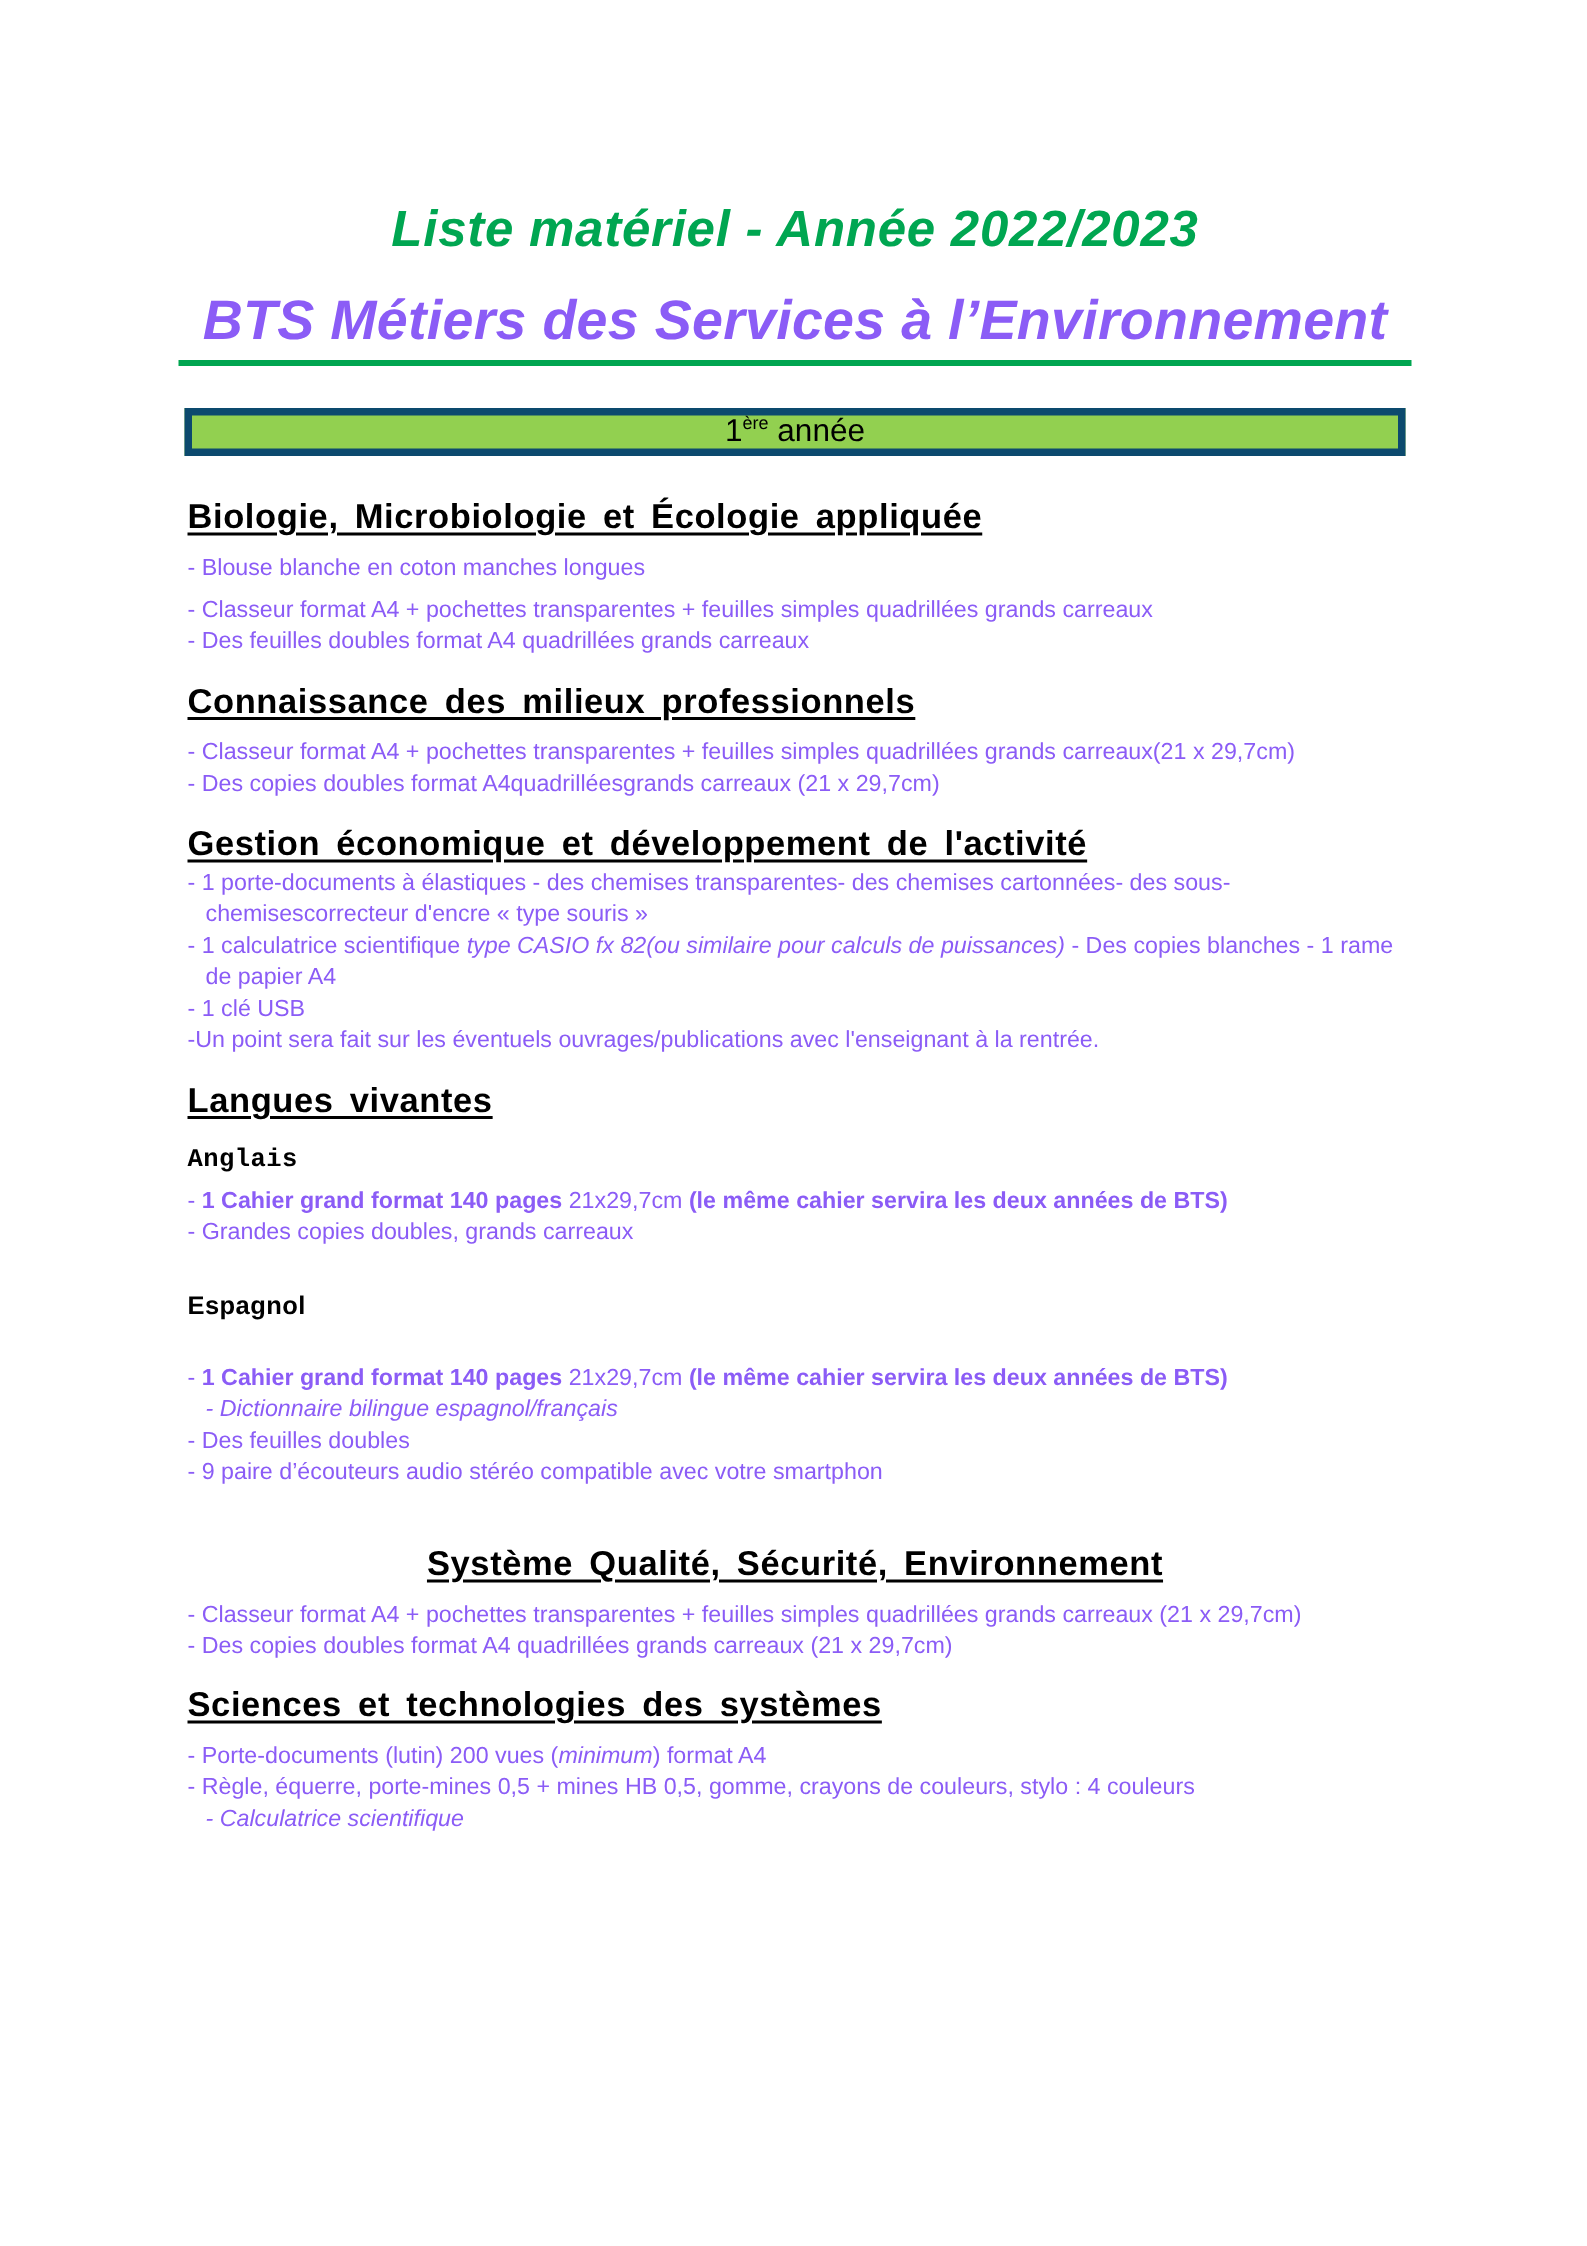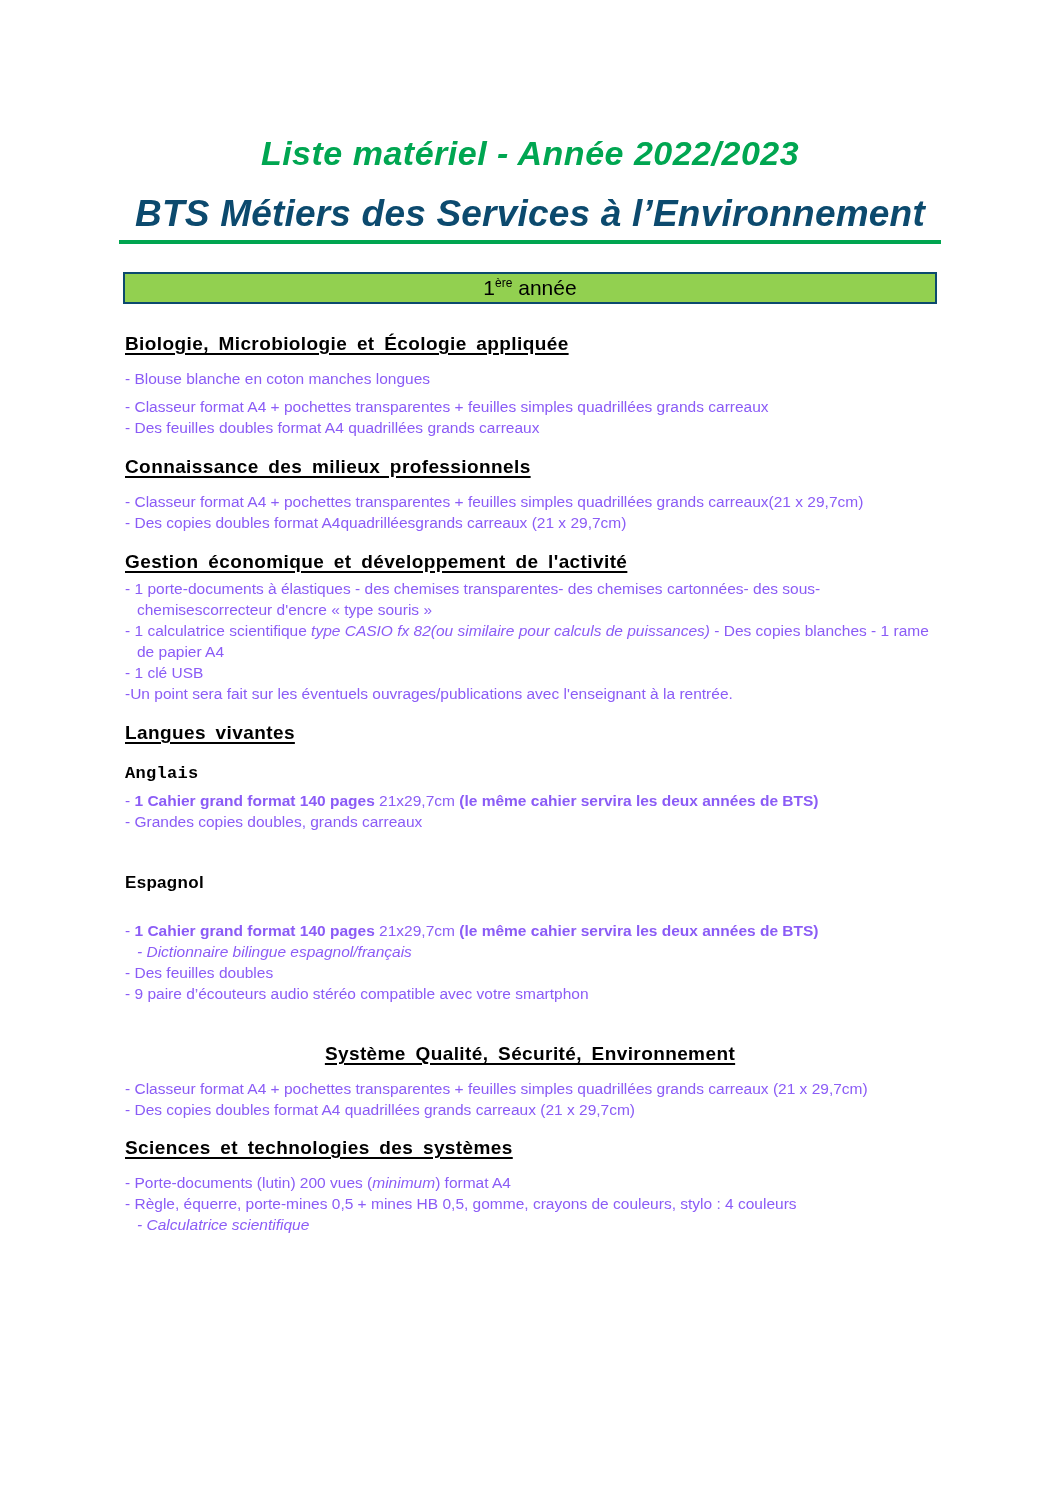--- a/index.html
+++ b/index.html
@@ -24,53 +24,53 @@
     color: #00a651;
     letter-spacing: 0.5px;
     margin-bottom: 18px;
   }
   .title2 {
     text-align: center;
     font-size: 37px;
     line-height: 44px;
     font-weight: bold;
     font-style: italic;
-    color: #0c4a6e;
+    color: #8b5cf6;
     letter-spacing: 0.2px;
   }
   .green-rule {
     height: 4px;
     background: #00a550;
     margin: 4px -6px 0 -6px;
     border: none;
   }
   .year-banner {
     margin: 28px -2px 0 -2px;
     height: 32px;
     background: #92d050;
-    border: 2px solid #0c4a6e;
+    border: 5px solid #0c4a6e;
     display: flex;
     align-items: center;
     justify-content: center;
     font-size: 21px;
     color: #000000;
   }
   .year-banner sup {
     font-size: 12px;
     line-height: 0;
     vertical-align: super;
   }
   .doc-body { margin-top: 0; }
   .sec-heading {
     font-weight: bold;
     margin-top: 17px;
     margin-bottom: 12px;
   }
   .sec-heading.major {
-    font-size: 19px;
+    font-size: 23px;
     line-height: 24px;
     letter-spacing: 0.4px;
     word-spacing: 4px;
   }
   .sec-heading.major .u {
     text-decoration: underline;
     text-decoration-thickness: 2px;
     text-underline-offset: 3px;
   }
   .sec-heading.sub {
@@ -110,21 +110,21 @@
       <div class="line"><span>- Des copies doubles format A4quadrilléesgrands carreaux (21 x 29,7cm)</span></div>
       <div class="sec-heading major" style="margin-bottom: 4px;"><span class="u">Gestion économique et développement de l'activité</span></div>
       <div class="line"><span>- 1 porte-documents à élastiques - des chemises transparentes- des chemises cartonnées- des sous-chemisescorrecteur d'encre « type souris »</span></div>
       <div class="line"><span>- 1 calculatrice scientifique </span><span class="i">type CASIO fx 82(ou similaire pour calculs de puissances)</span><span> - Des copies blanches - 1 rame de papier A4</span></div>
       <div class="line"><span>- 1 clé USB</span></div>
       <div class="line"><span>-Un point sera fait sur les éventuels ouvrages/publications avec l'enseignant à la rentrée.</span></div>
       <div class="sec-heading major" style="margin-bottom: 0px;"><span class="u">Langues vivantes</span></div>
       <div class="sec-heading sub" style="margin-top: 18px; margin-bottom: 5px; font-family: Liberation Mono, monospace;"><span>Anglais</span></div>
       <div class="line"><span>- </span><span class="b">1 Cahier grand format 140 pages</span><span> 21x29,7cm </span><span class="b">(le même cahier servira les deux années de BTS)</span></div>
       <div class="line"><span>- Grandes copies doubles, grands carreaux</span></div>
-      <div class="sec-heading sub" style="margin-top: 40px; margin-bottom: 26px;"><span>Espagnol</span></div>
+      <div class="sec-heading sub" style="margin-top: 28px; margin-bottom: 26px;"><span>Espagnol</span></div>
       <div class="line"><span>- </span><span class="b">1 Cahier grand format 140 pages</span><span> 21x29,7cm </span><span class="b">(le même cahier servira les deux années de BTS)</span></div>
       <div class="line indent"><span>- Dictionnaire bilingue espagnol/français</span></div>
       <div class="line"><span>- Des feuilles doubles</span></div>
       <div class="line"><span>- 9 paire d’écouteurs audio stéréo compatible avec votre smartphon</span></div>
       <div class="sec-heading major" style="margin-top: 38px; text-align: center;"><span class="u">Système Qualité, Sécurité, Environnement</span></div>
       <div class="line"><span>- Classeur format A4  + pochettes transparentes + feuilles simples quadrillées grands carreaux (21 x 29,7cm)</span></div>
       <div class="line"><span>- Des copies doubles format A4 quadrillées grands carreaux (21 x 29,7cm)</span></div>
       <div class="sec-heading major" style="margin-top: 16px;"><span class="u">Sciences et technologies des systèmes</span></div>
       <div class="line"><span>- Porte-documents (lutin) 200 vues (</span><span class="i">minimum</span><span>) format A4</span></div>
       <div class="line"><span>- Règle, équerre,  porte-mines 0,5 + mines HB 0,5, gomme, crayons de couleurs, stylo : 4 couleurs</span></div>

